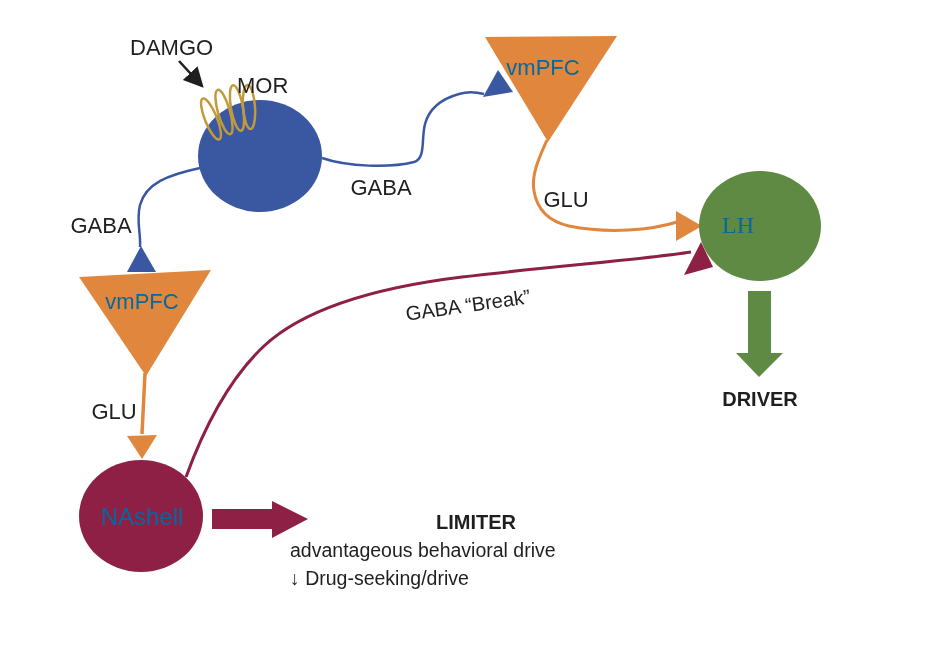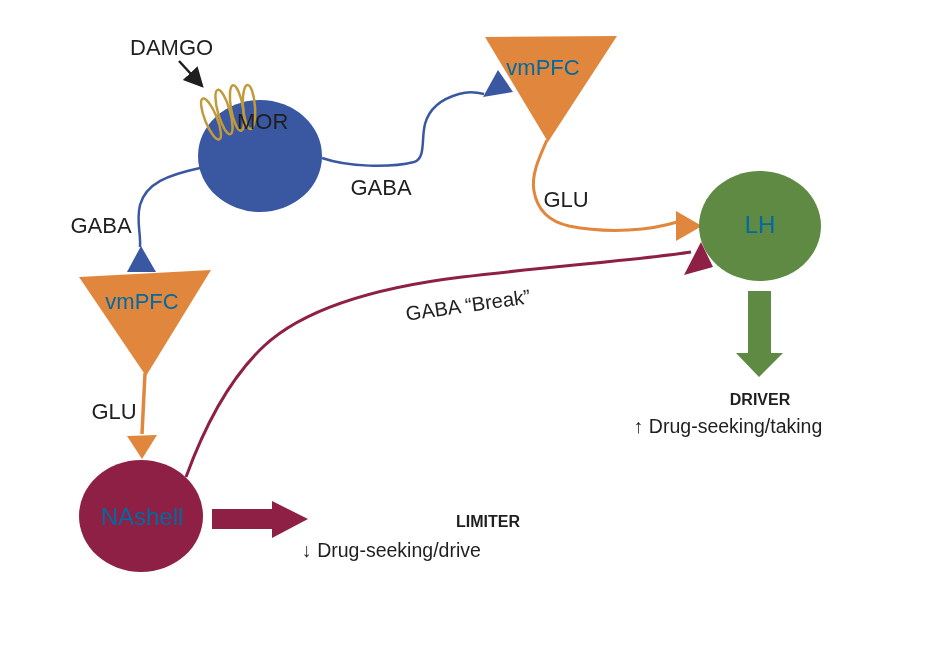--- a/index.html
+++ b/index.html
@@ -23,21 +23,21 @@
   .node-label{font-size:24px;}
   .rot{transform:rotate(-8deg);transform-origin:50% 50%;}
   .textblock{
     position:absolute;
     color:#1f1f1f;
     font-size:19.5px;
     line-height:27px;
   }
   .textblock .heading{
     font-weight:bold;
-    font-size:16px;
+    font-size:20px;
     text-align:center;
   }
   #driver-block{width:232px;text-align:center;}
   #driver-block .heading{transform:translateX(32px);}
   #limiter-block{width:334px;text-align:left;line-height:28px;}
   #limiter-block .heading{transform:translateX(19px);}
 </style>
 </head>
 <body>
 
@@ -82,43 +82,43 @@
     <path d="M186,477 C205,425 230,378 264,346 C306,307 380,287 462,277 C555,266 648,259 691,252" fill="none" stroke-width="3" stroke="#8E2045"></path>
     <polygon points="684,275 713,267 701,242" fill="#8E2045"></polygon>
 
     <polygon points="212,509 272,509 272,501 308,519 272,538 272,529 212,529" fill="#8E2045"></polygon>
 
     <polygon points="748,291 771,291 771,353 783,353 759,377 736,353 748,353" fill="#5E8A43"></polygon>
   </svg>
 
   <div class="lbl" style="left:130px;top:36px;">DAMGO</div>
 
-  <div class="lbl" style="left:237px;top:74px;margin-top:36px;">MOR</div>
+  <div class="lbl" style="left:237px;top:74px;">MOR</div>
 
   <div class="lbl center" style="left:341px;top:176px;width:80px;">GABA</div>
 
   <div class="lbl center" style="left:61px;top:214px;width:80px;">GABA</div>
 
   <div class="lbl white center" style="left:92px;top:290px;width:100px;">vmPFC</div>
 
   <div class="lbl white center" style="left:493px;top:56px;width:100px;">vmPFC</div>
 
   <div class="lbl center" style="left:74px;top:400px;width:80px;">GLU</div>
 
   <div class="lbl center" style="left:526px;top:188px;width:80px;">GLU</div>
 
-  <div class="lbl white center node-label" style="left:710px;top:212px;width:100px;">LH</div>
+  <div class="lbl white center node-label" style="left:688px;top:212px;width:100px;font-family:Liberation Serif, serif;">LH</div>
 
   <div class="lbl white center node-label" style="left:82px;top:504px;width:120px;">NAshell</div>
 
   <div class="lbl center rot" style="left:386px;top:294px;width:164px;font-size:20px;">GABA “Break”</div>
 
   <div class="textblock" id="driver-block" style="left:612px;top:386px;">
     <div class="heading">DRIVER</div>
-    <div>↑ Drug-seeking/taking</div>
   </div>
 
-  <div class="textblock" id="limiter-block" style="left:290px;top:508px;margin-left:12px;">
+  <div class="textblock" id="limiter-block" style="left:290px;top:508px;">
     <div class="heading">LIMITER</div>
+    <div>advantageous behavioral drive</div>
     <div>↓ Drug-seeking/drive</div>
   </div>
 
 </div>
 
 </body></html>

